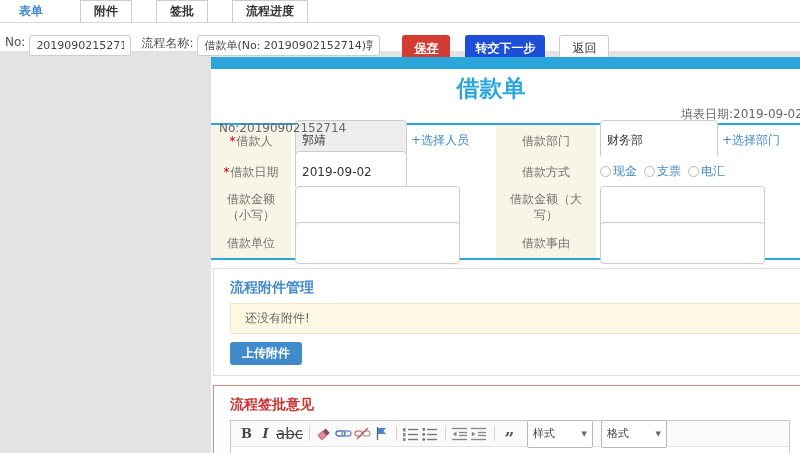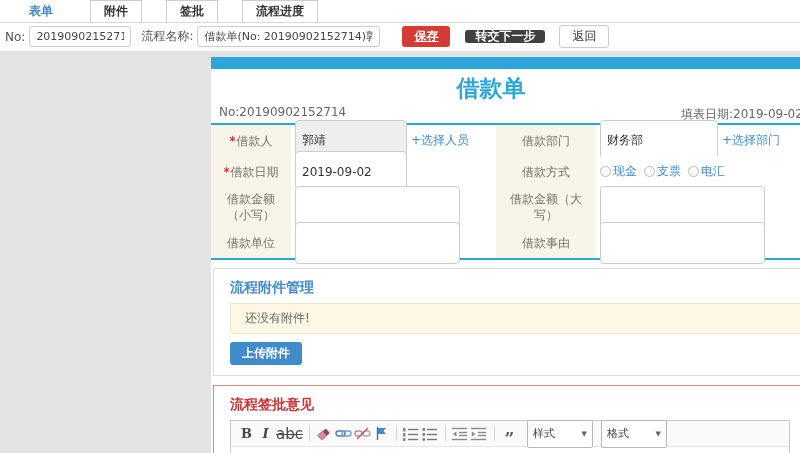--- a/index.html
+++ b/index.html
@@ -2,43 +2,43 @@
 <html><head>
 <meta charset="utf-8">
 <style>
   * { margin:0; padding:0; box-sizing:border-box; }
   html,body { width:800px; height:453px; }
   body { font-family:"DejaVu Sans","Liberation Sans",sans-serif; font-size:12px; color:#333; background:#fff; }
   .screen { position:relative; width:800px; height:453px; overflow:hidden; background:#e3e3e3; }
 
   
   .topbar { position:absolute; top:0; left:0; width:800px; height:51px; background:#fff; }
-  .tabs { height:23px; border-bottom:1px solid #d8d8d8; display:flex; align-items:flex-end; padding-left:16px; }
+  .tabs { height:23px; border-bottom:1px solid #d8d8d8; display:flex; align-items:flex-end; padding-left:6px; }
   .tab { font-size:12px; font-weight:bold; padding:4px 13px; margin-right:24px; color:#333;
          background:#fff; border:1px solid #ccc; border-bottom:none; cursor:pointer; line-height:13px; }
   .tab.active { color:#428bca; border:none; }
-  .toolbar { height:27px; display:flex; align-items:center; padding-left:5px; }
+  .toolbar { height:27px; display:flex; padding-left:5px;margin-top:12px; }
   .tb-lbl { color:#555; margin-right:4px; white-space:nowrap; }
   .tb-input { height:21px; border:1px solid #ccc; border-radius:3px; padding:1px 6px; font-size:11px;
               color:#444; font-family:inherit; background:#fff; }
   .tb-input.no-input { width:102px; margin-right:10px; }
   .tb-input.name-input { width:183px; }
   .btn { border:none; border-radius:3px; font-size:12px; font-weight:bold; cursor:pointer;
          padding:4px 12px; line-height:13px; font-family:inherit; }
   .btn-save { background:#d43b33; color:#fff; margin-left:22px;text-decoration:underline; }
-  .btn-forward { background:#404040; color:#fff; margin-left:15px; padding:0 10px; }
+  .btn-forward { background:#1d4ed8; color:#fff; margin-left:15px; padding:0 10px; }
   .btn-back { background:#fff; color:#333; border:1px solid #ccc; margin-left:14px; font-weight:normal; }
 
   
   .panel { position:absolute; top:57px; left:211px; width:780px; height:800px; background:#fff; }
   .form-header-bar { height:12px; background:#2ba6db; width:100%; }
   .form-title-wrap { width:560px; text-align:center; margin-top:4px; height:30px; }
   .form-title { font-size:23px; font-weight:bold; color:#2ba6db; line-height:30px; }
   .form-meta { position:relative; height:20px; font-size:12px; color:#666; }
-  .form-no { position:absolute; left:8px; top:2px; }
+  .form-no { position:absolute; left:8px; top:18px; }
   .form-date { position:absolute; left:470px; top:3px; white-space:nowrap; }
 
   
   .form-grid { display:grid; grid-template-columns:80px 205px 100px 1fr;
                grid-template-rows:31px 31px 40px 31px;
                border-top:2px solid #2ba6db; border-bottom:2px solid #2ba6db; }
   .cell { display:flex; align-items:center; }
   .lbl-cell { background:#f8f5e8; justify-content:center; text-align:center; color:#73736b;
               font-size:12px; padding:0 8px; line-height:16px; flex-wrap:wrap; }
   .lbl-cell .lbl-txt { display:inline; }

